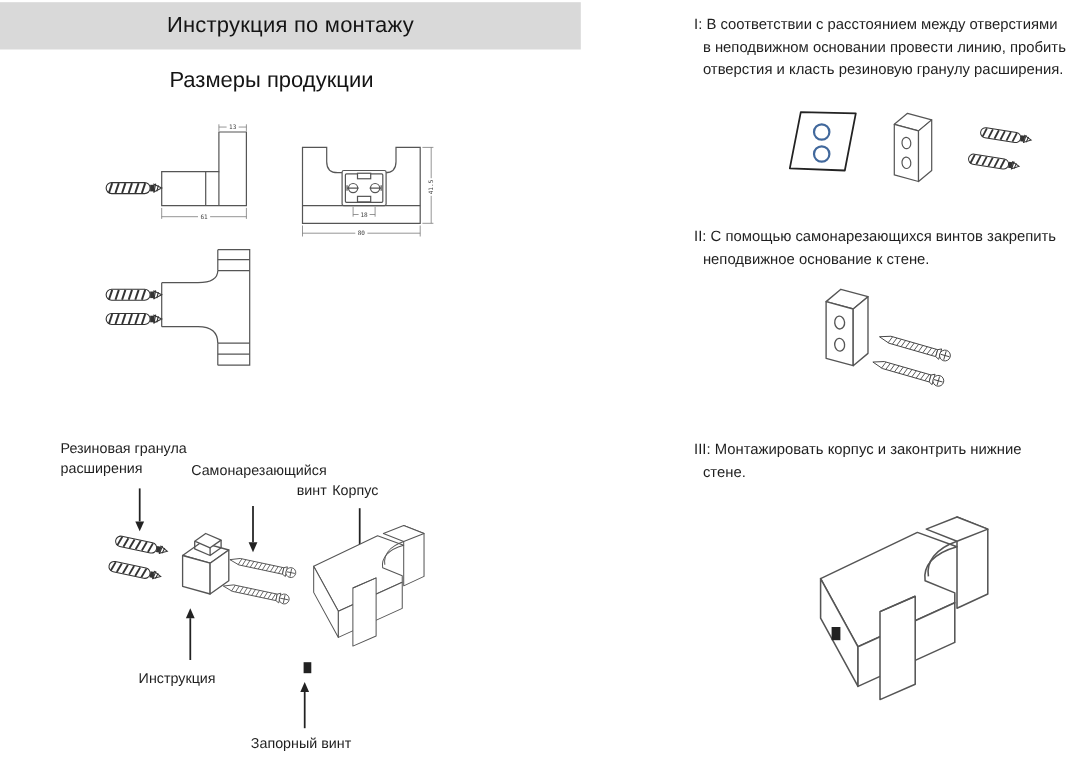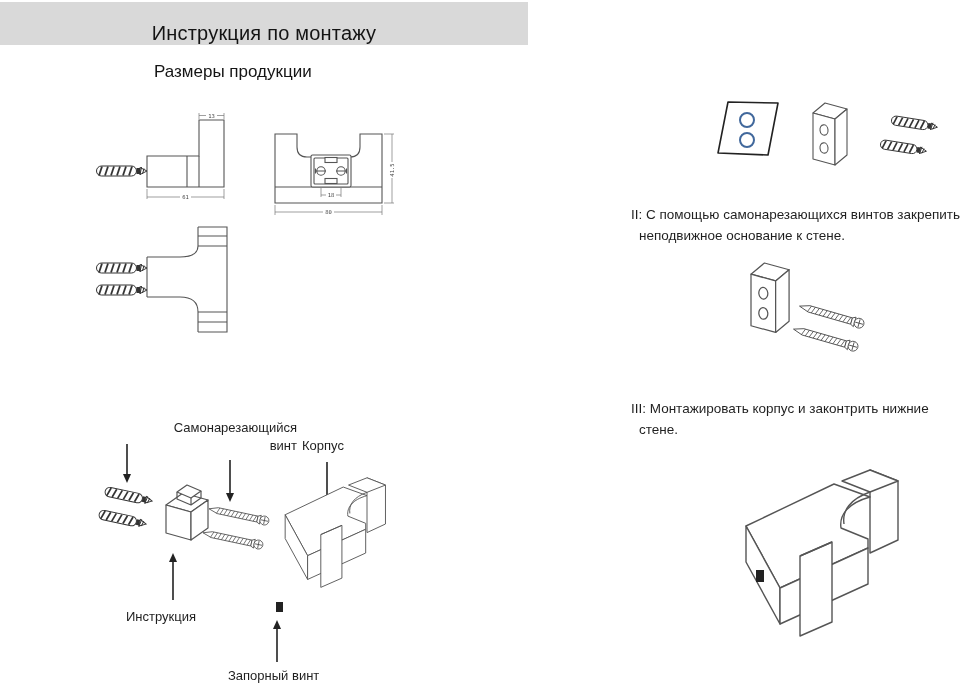--- a/index.html
+++ b/index.html
@@ -1,22 +1,22 @@
 <!DOCTYPE html>
 <html><head>
 <meta charset="utf-8">
 <style>
   *{margin:0;padding:0;box-sizing:border-box}
   html,body{background:#fff}
   .page{position:relative;width:970px;height:690px;background:#fff;overflow:hidden;
         font-family:"Liberation Sans",sans-serif;color:#1a1a1a}
   .header-bar{position:absolute;left:0;top:2px;width:528px;height:43px;background:#d9d9d9;
-        display:flex;align-items:flex-end;justify-content:center}
+        display:flex;align-items:center;justify-content:center}
   .header-bar .title{font-size:20px;color:#141414;letter-spacing:.2px}
-  .subtitle{position:absolute;left:154px;top:62px;font-size:17px;color:#141414}
+  .subtitle{position:absolute;left:154px;top:62px;font-size:20px;color:#141414}
   .step-text{position:absolute;width:338px;font-size:13.5px;line-height:1.52;
         padding-left:8px;text-indent:-8px;color:#1f1f1f}
   #step1-text{left:631px;top:12px}
   #step2-text{left:631px;top:205px}
   #step3-text{left:631px;top:399px}
   .part-label{position:absolute;font-size:13px;line-height:1.35;color:#1f1f1f}
   #lbl-anchor{left:55px;top:399px;width:145px}
   #lbl-screw{left:165px;top:419px;width:132px;text-align:right}
   #lbl-body{left:302px;top:437px}
   #lbl-base{left:126px;top:608px}
@@ -175,25 +175,27 @@
         <use href="#screwpart"></use>
       </g>
 
     <g transform="translate(228,68) scale(0.66)">
         <use href="#hookbody"></use>
       </g>
 
     <rect x="236" y="212" width="7" height="10" fill="#222"></rect>
   </svg>
 
+  <div class="part-label" id="lbl-anchor">Резиновая гранула расширения</div>
   <div class="part-label" id="lbl-screw">Самонарезающийся винт</div>
   <div class="part-label" id="lbl-body">Корпус</div>
   <div class="part-label" id="lbl-base">Инструкция</div>
   <div class="part-label" id="lbl-lock">Запорный винт</div>
 
+  <div class="step-text" id="step1-text">I: В соответствии с расстоянием между отверстиями в неподвижном основании провести линию, пробить отверстия и класть резиновую гранулу расширения.</div>
 
   <svg class="abs" style="left:695px;top:95px" width="265" height="110" viewBox="0 0 265 110">
     <g>
       <path d="M23,58 L33,7 L83,8 L73,60 Z" fill="#fff" stroke="#222" stroke-width="1.6" stroke-linejoin="round"></path>
       <circle cx="52" cy="25" r="7" fill="none" stroke="#41689c" stroke-width="2"></circle>
       <circle cx="52" cy="45" r="7" fill="none" stroke="#41689c" stroke-width="2"></circle>
     </g>
     <g transform="translate(118,8)">
         <use href="#platepart"></use>
       </g>

